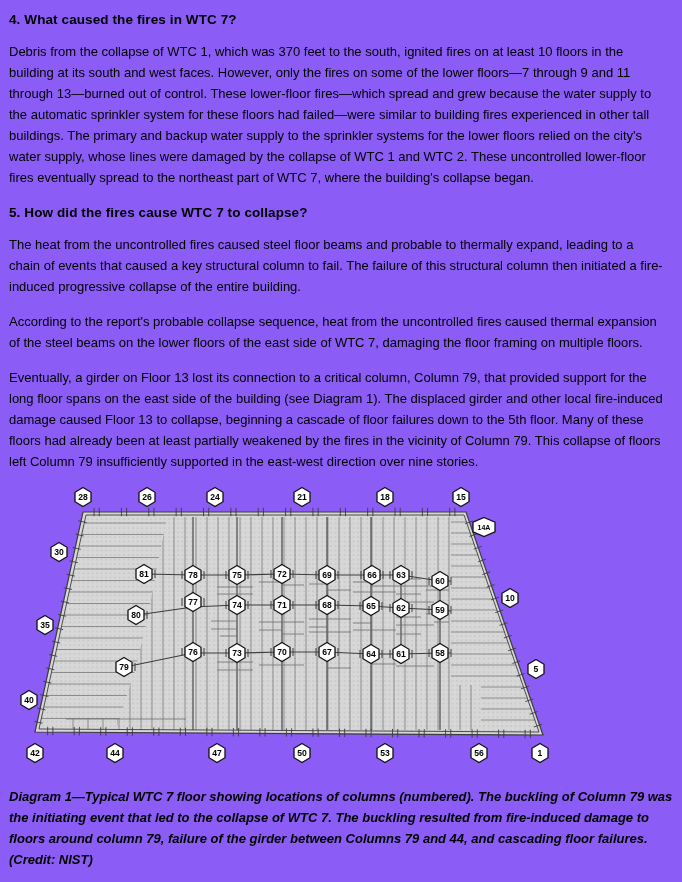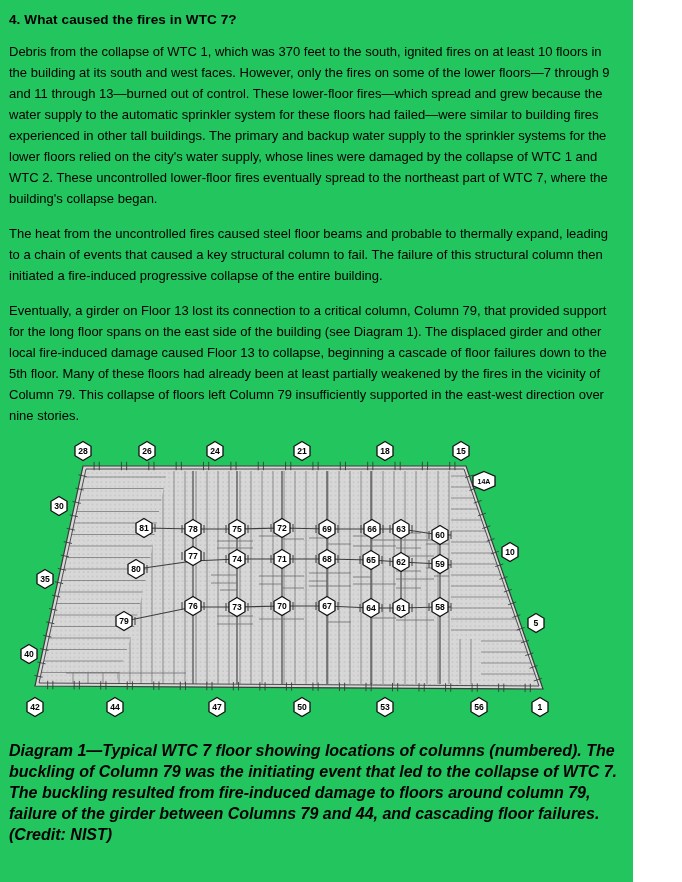--- a/index.html
+++ b/index.html
@@ -1,44 +1,46 @@
 <!DOCTYPE html>
 <html><head>
 <meta charset="utf-8">
 <style>
   html,body{margin:0;padding:0;background:#ffffff;}
   .page{
-    width:633px; min-height:882px; box-sizing:border-box;
+    width:682px; min-height:882px; box-sizing:border-box;
     padding:9px 9px 6px 9px;
     font-family:"Liberation Sans", sans-serif;
-    color:#000; background:#22c55e;
+    color:#000; background:#8b5cf6;
   }
   h2.q{
     font-size:13.5px; font-weight:bold; line-height:21px;
     margin:0 0 11px 0; letter-spacing:0.1px;
   }
   p.body-text{
     font-size:13px; line-height:21px; margin:0 7px 14px 0;
   }
   figure.diagram-figure{margin:6px; padding:0;}
   svg{display:block;}
   p.caption{
-    font-size:16px; line-height:21px; font-weight:bold; font-style:italic;
+    font-size:13px; line-height:21px; font-weight:bold; font-style:italic;
     margin:20px 0 0 0;
   }
 </style>
 </head>
 <body>
 
 <div class="page">
 
   <h2 class="q">4. What caused the fires in WTC 7?</h2>
   <p class="body-text">Debris from the collapse of WTC 1, which was 370 feet to the south, ignited fires on at least 10 floors in the building at its south and west faces. However, only the fires on some of the lower floors—7 through 9 and 11 through 13—burned out of control. These lower-floor fires—which spread and grew because the water supply to the automatic sprinkler system for these floors had failed—were similar to building fires experienced in other tall buildings. The primary and backup water supply to the sprinkler systems for the lower floors relied on the city's water supply, whose lines were damaged by the collapse of WTC 1 and WTC 2. These uncontrolled lower-floor fires eventually spread to the northeast part of WTC 7, where the building's collapse began.</p>
 
+  <h2 class="q">5. How did the fires cause WTC 7 to collapse?</h2>
   <p class="body-text">The heat from the uncontrolled fires caused steel floor beams and probable to thermally expand, leading to a chain of events that caused a key structural column to fail. The failure of this structural column then initiated a fire-induced progressive collapse of the entire building.</p>
+  <p class="body-text">According to the report's probable collapse sequence, heat from the uncontrolled fires caused thermal expansion of the steel beams on the lower floors of the east side of WTC 7, damaging the floor framing on multiple floors.</p>
   <p class="body-text">Eventually, a girder on Floor 13 lost its connection to a critical column, Column 79, that provided support for the long floor spans on the east side of the building (see Diagram 1). The displaced girder and other local fire-induced damage caused Floor 13 to collapse, beginning a cascade of floor failures down to the 5th floor. Many of these floors had already been at least partially weakened by the fires in the vicinity of Column 79. This collapse of floors left Column 79 insufficiently supported in the east-west direction over nine stories.</p>
 
   <figure class="diagram-figure">
     <svg id="floor-plan" xmlns="http://www.w3.org/2000/svg" viewBox="0 4 560 280" width="560" height="280">
         <defs>
           <pattern id="stip" width="4.5" height="4.5" patternUnits="userSpaceOnUse">
             <circle cx="1" cy="1" r="0.5" fill="#9b9b9b"></circle>
           </pattern>
           <clipPath id="clip-west">
             <polygon points="71,35 152,35 141,91 133,134 121,185 101,248 24,246"></polygon>

